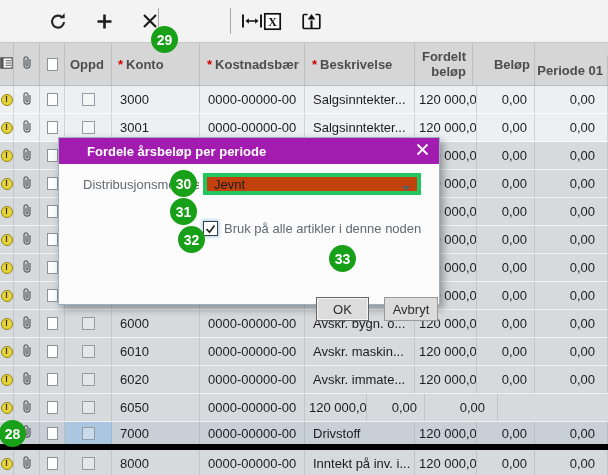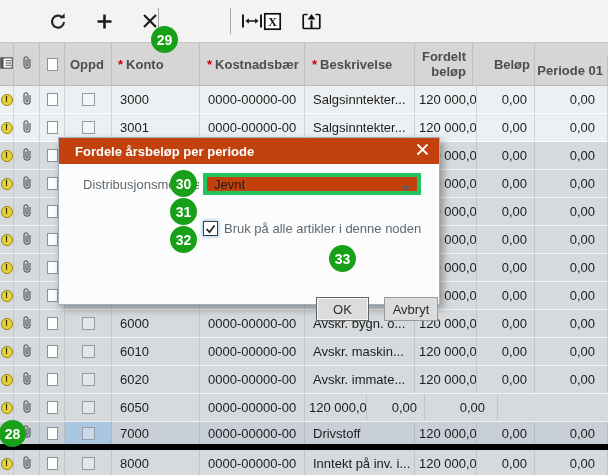--- a/index.html
+++ b/index.html
@@ -47,21 +47,21 @@
   .sel-cell{background:#abc6e1;}
 
   .warn{width:12px;height:12px;border-radius:50%;background:#e6d53a;border:1px solid #95850e;color:#2e2800;
         font-size:9px;font-weight:bold;display:flex;align-items:center;justify-content:center;box-sizing:border-box;line-height:1;}
   .docicon{width:11px;height:13px;background:#fcfdfd;border:1px solid #8d9297;box-sizing:border-box;}
   .cbx{width:13px;height:13px;border:1px solid #969ca1;background:rgba(255,255,255,.35);box-sizing:border-box;}
 
   
   .dialog{position:absolute;left:58px;top:137px;width:382px;height:168px;background:#fcfcfc;
           border:1px solid #9fb2c1;box-sizing:border-box;box-shadow:3px 4px 8px rgba(0,0,0,.35);z-index:5;}
-  .dlg-title{height:26px;background:#c2410c;display:flex;align-items:center;color:#fff;font-size:13px;font-weight:bold;padding-left:16px;position:relative;}
+  .dlg-title{height:26px;background:#a21caf;display:flex;align-items:center;color:#fff;font-size:13px;font-weight:bold;padding-left:28px;position:relative;}
   .dlg-close{position:absolute;right:6px;top:3px;width:22px;height:20px;display:flex;align-items:center;justify-content:center;cursor:pointer;}
   .dlg-body{position:relative;height:141px;}
   .dlg-label{position:absolute;left:24px;top:10px;width:116px;height:22px;line-height:22px;font-size:13px;color:#5f6a73;overflow:hidden;white-space:nowrap;}
   .dropdown{position:absolute;left:144px;top:9px;width:218px;height:22px;background:#c2410c;border:4px solid #22c55e;box-sizing:border-box;
             display:flex;align-items:center;font-size:13px;color:#1c1c1c;padding-left:7px;cursor:pointer;}
   .dd-arrow{position:absolute;right:7px;top:9px;width:0;height:0;border-left:4px solid transparent;border-right:4px solid transparent;border-top:5px solid #566067;}
   .chkrow{position:absolute;left:144px;display:flex;align-items:center;}
   .chkrow1{top:57px;} .chkrow2{top:85px;}
   .chk{width:15px;height:15px;background:#fff;border:1px solid #3a3f44;box-sizing:border-box;display:flex;align-items:center;justify-content:center;
        box-shadow:0 0 3px 1px #a7cdec;cursor:pointer;}
@@ -72,21 +72,21 @@
   .btn-ok{left:257px;width:53px;border-color:#636363;box-shadow:inset 0 0 0 1px #f5f5f5;}
   .btn-cancel{left:325px;width:54px;}
 
   
   .badge{position:absolute;width:27px;height:27px;border-radius:50%;background:#18a018;color:#fff;
          font-size:14px;font-weight:bold;display:flex;align-items:center;justify-content:center;z-index:9;line-height:1;}
   .b28{left:-1px;top:420px;}
   .b29{left:151px;top:26px;}
   .b30{left:170px;top:170px;}
   .b31{left:170px;top:198px;}
-  .b32{left:170px;top:226px;}
+  .b32{left:178px;top:226px;}
   .b33{left:329px;top:245px;}
 </style>
 </head>
 <body>
 
 <div class="screen">
 
   <div class="toolbar">
     <div class="tbtn t-refresh">
       <span>

